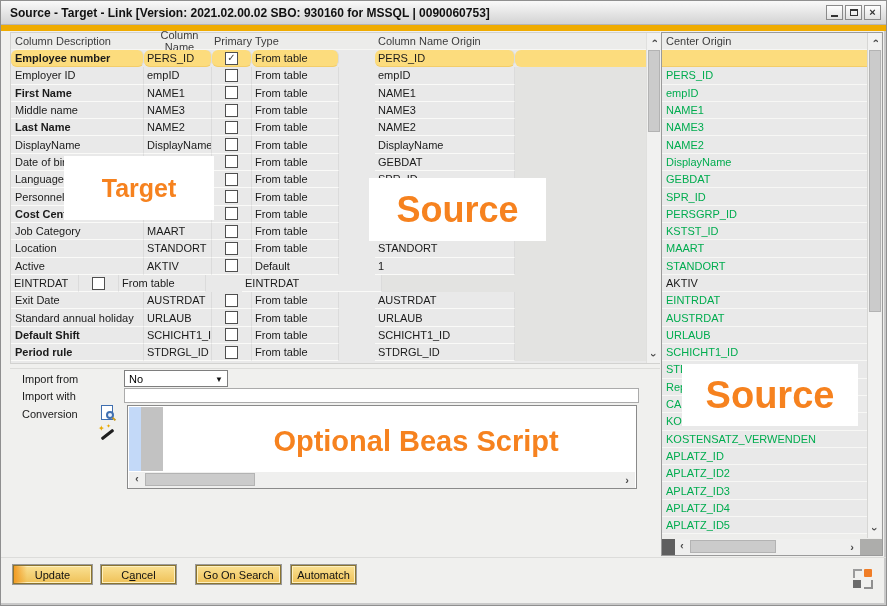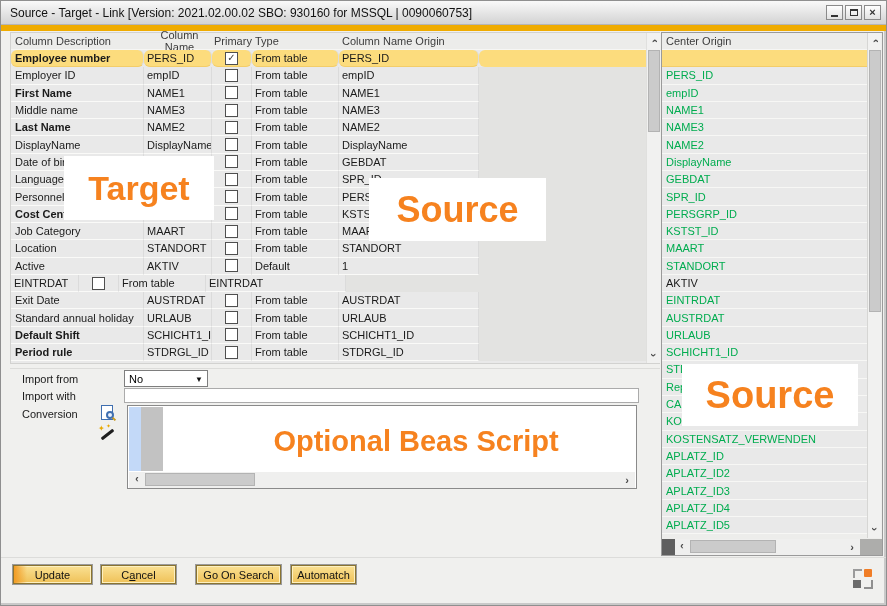--- a/index.html
+++ b/index.html
@@ -4,38 +4,38 @@
 <style>
   *{box-sizing:border-box;margin:0;padding:0;}
   html,body{font-family:"Liberation Sans","DejaVu Sans",sans-serif;}
   body{background:#BFBFBF;}
   .win{position:relative;width:887px;height:606px;background:#F0F0EE;border:1px solid #8F8F8F;
        box-shadow:inset -2px -2px 0 #C9C9C9;overflow:hidden;}
   
   .titlebar{position:absolute;left:0;top:0;width:885px;height:24px;
     background:linear-gradient(#F9F9F9,#D3D3D3);border-bottom:1px solid #B5B5B5;
     display:flex;align-items:center;padding-left:9px;}
-  .title{font-size:12px;color:#111;}
+  .title{font-size:12px;color:#111;font-weight:bold;}
   .winbtns{position:absolute;right:5px;top:4px;display:flex;gap:2px;}
   .wbtn{width:17px;height:15px;border:1px solid #8A8A8A;background:linear-gradient(#FEFEFE,#E2E2E2);
     display:flex;align-items:center;justify-content:center;font-size:10px;color:#333;cursor:default;}
   .g-min{width:7px;height:2px;background:#333;margin-top:7px;}
   .g-max{width:8px;height:7px;border:1px solid #333;border-top-width:2px;}
   .g-cls{font-size:11px;font-weight:bold;line-height:1;color:#333;}
   .goldline{position:absolute;left:0;top:24px;width:885px;height:6px;background:#EFAB00;}
   
   .maintable{position:absolute;left:9px;top:31px;width:650px;height:332px;background:#E9E9E9;
     border:1px solid #D2D2D0;font-size:11px;color:#1A1A1A;}
   .thead{display:flex;height:17px;background:#ECECEA;color:#3C3C3C;border-bottom:1px solid #F6F6F4;text-align:center;}
   .thead .th{display:flex;align-items:center;}
   .c0{width:133px;padding-left:4px;}
   .c1{width:68px;padding-left:3px;}
   .c2{width:40px;padding-left:2px;}
   .c3{width:87px;padding-left:3px;}
-  .c4{width:140px;padding-left:3px;}
+  .c4{width:140px;padding-left:3px;margin-left:36px;}
   .c5{flex:1;}
   .tbody{}
   .tr{display:flex;height:17.3px;}
   .tr .td{display:flex;align-items:center;border-bottom:1px solid #FAFAF8;border-right:1px solid #DBDBDB;background:#E9E9E9;overflow:hidden;white-space:nowrap;}
   .tr .c5{border-right:none;border-bottom:none;background:#E3E3E1;}
   .tr.sel .td{background:#FCDC7D;border-bottom-color:#F3CD69;border-radius:6px;}
   .td.b{font-weight:bold;}
   .cb{width:13px;height:13px;background:#FFF;border:1px solid #4F4F4F;margin-left:11px;
       display:flex;align-items:center;justify-content:center;font-size:10px;color:#3E3E3E;line-height:1;}
   
@@ -67,21 +67,21 @@
   [data-name="origin-vscrollbar"] .dn{top:489px;}
   .ohscroll{position:absolute;left:0;top:506px;width:220px;height:16px;background:#EFEFEE;}
   .ohscroll .corner-dark{position:absolute;left:0;top:0;width:13px;height:16px;background:#5F5F5F;}
   .ohscroll .lt{left:13px;top:1px;}
   .ohscroll .rt{left:183px;top:1px;}
   .ohscroll .sthumb{left:28px;top:1px;width:86px;height:13px;}
   .ohscroll .corner-gray{position:absolute;left:198px;top:0;width:22px;height:16px;background:#ADADAB;}
   
   .divider{position:absolute;background:#DCDCDA;}
   .lbl{position:absolute;font-size:11px;color:#1A1A1A;}
-  .dd{position:absolute;left:123px;top:369px;width:84px;height:17px;background:#FFF;border:1px solid #7E7E7E;
+  .dd{position:absolute;left:123px;top:369px;width:104px;height:17px;background:#FFF;border:1px solid #7E7E7E;
       display:flex;align-items:center;padding-left:4px;font-size:11px;}
   .dd .dda{position:absolute;right:4px;top:4px;font-size:8px;color:#111;}
   .txtinput{position:absolute;left:123px;top:387px;width:515px;height:15px;background:#FFF;
       border:1px solid #ABABAB;font-size:11px;padding:0 3px;font-family:"Liberation Sans",sans-serif;}
   .editor{position:absolute;left:126px;top:404px;width:510px;height:84px;background:#FFF;border:1px solid #8A8A8A;}
   .gut-blue{position:absolute;left:1px;top:1px;width:12px;height:64px;background:#C3D9F8;}
   .gut-gray{position:absolute;left:13px;top:1px;width:22px;height:64px;background:#C2C2C2;}
   .ehscroll{position:absolute;left:1px;top:66px;width:506px;height:16px;background:#EFEFEE;}
   .ehscroll .lt{left:1px;top:1px;}
   .ehscroll .rt{left:491px;top:1px;}
@@ -109,21 +109,21 @@
   .btn:nth-child(4){left:290px;width:65px;}
   
   .resize{position:absolute;left:852px;top:568px;width:20px;height:20px;}
   .resize .tl{position:absolute;left:0;top:0;width:9px;height:9px;border-top:2px solid #9B9B9B;border-left:2px solid #9B9B9B;}
   .resize .tr{position:absolute;left:11px;top:0;width:8px;height:8px;background:#F07D26;border-radius:1px;}
   .resize .bl{position:absolute;left:0;top:11px;width:8px;height:8px;background:#6B6B6B;}
   .resize .br{position:absolute;left:11px;top:11px;width:9px;height:9px;border-bottom:2px solid #8F8F8F;border-right:2px solid #8F8F8F;}
   
   .wm{position:absolute;background:#FFF;z-index:40;display:flex;align-items:center;justify-content:center;
       color:#F6821F;font-weight:bold;font-family:"Liberation Sans","DejaVu Sans",sans-serif;}
-  .wm-target{left:63px;top:155px;width:150px;height:64px;font-size:34px;text-align:right;}
+  .wm-target{left:63px;top:155px;width:150px;height:64px;font-size:25px;text-align:right;}
   .wm-src-mid{left:368px;top:177px;width:177px;height:63px;font-size:36px;}
   .wm-src-right{left:681px;top:363px;width:176px;height:62px;font-size:38px;}
   .wm-script{left:237px;top:422px;width:356px;height:36px;font-size:29px;background:#FFF;}
 </style>
 </head>
 <body>
 
 <div class="win" data-name="dialog-window">
 
   <div class="titlebar" data-name="title-bar">

